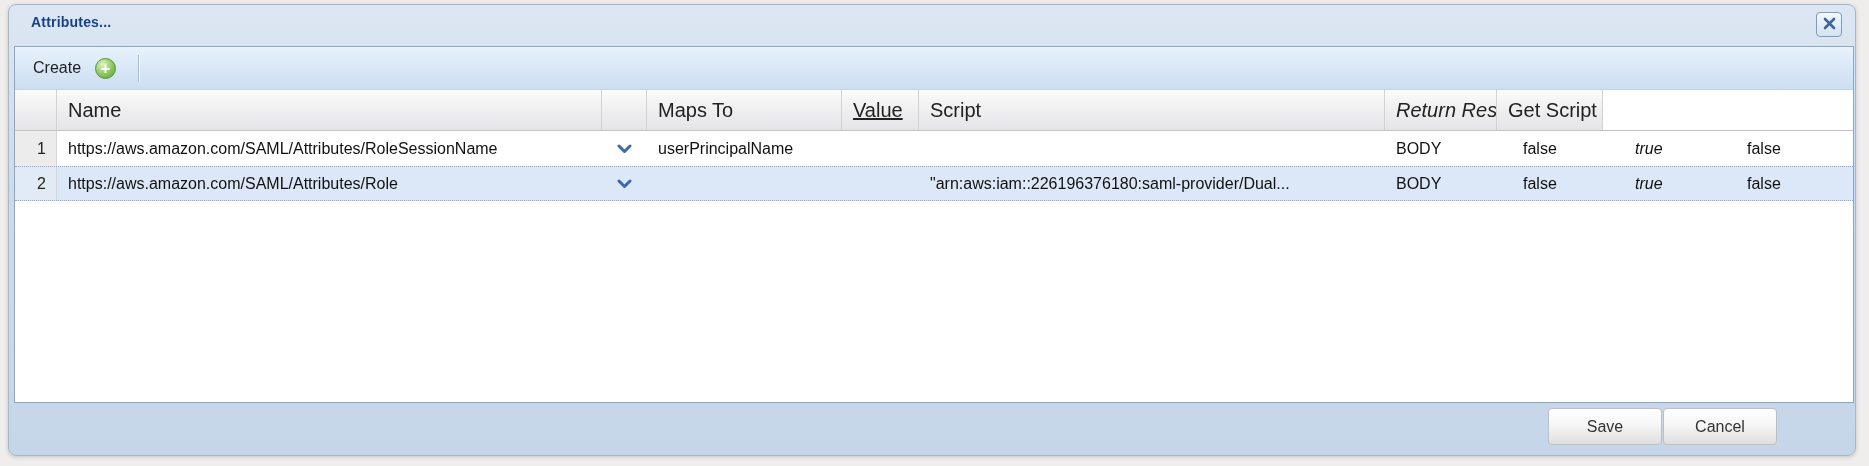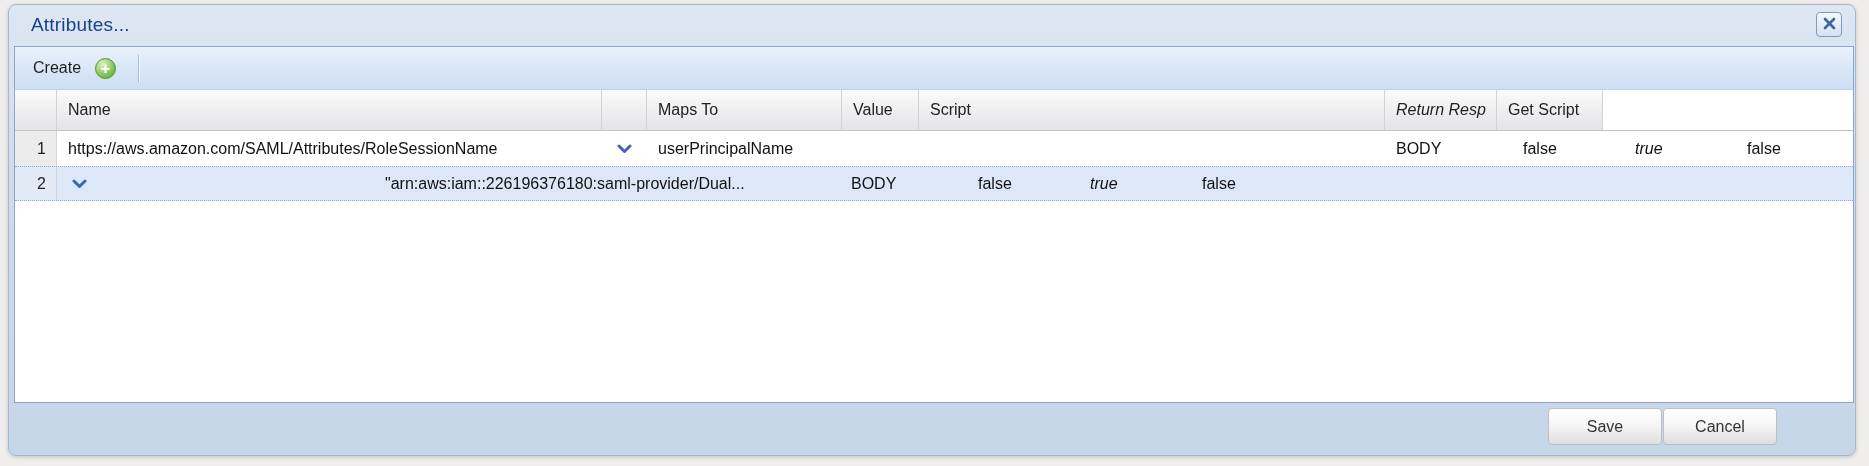--- a/index.html
+++ b/index.html
@@ -13,21 +13,21 @@
 
   
   .dialog {
     position:absolute; left:8px; top:4px; width:1848px; height:452px;
     background:linear-gradient(180deg,#dde7f3 0%,#cddbec 40%,#c6d6e9 100%);
     border:1px solid #a5b8ce; border-radius:8px;
     box-shadow:0 1px 4px rgba(0,0,0,.18);
   }
   .title {
     position:absolute; left:22px; top:9px;
-    font-size:19px; font-weight:normal; color:#15428b; letter-spacing:.2px;
+    font-size:14px; font-weight:bold; color:#15428b; letter-spacing:.2px;
   }
   .close-btn {
     position:absolute; right:13px; top:7px; width:26px; height:25px;
     border:1px solid #7f9db9; border-radius:4px;
     background:linear-gradient(180deg,#f3f8fd 0%,#d4e2f2 100%);
     display:flex; align-items:center; justify-content:center; cursor:pointer;
   }
 
   
   .panel {
@@ -54,30 +54,30 @@
     width:1px; height:27px; background:#9fc0dd; margin-left:16px;
     box-shadow:1px 0 0 #f3f8fd;
   }
 
   
   .grid-header { display:flex; height:41px; border-bottom:1px solid #c3c3c3; background:#fff; }
   .hcell {
     background:linear-gradient(180deg,#fbfbfb 0%,#ededef 60%,#e4e5e8 100%);
     border-right:1px solid #d2d2d2;
     display:flex; align-items:center; padding-left:11px;
-    font-size:16px; color:#222; white-space:nowrap; overflow:hidden;
+    font-size:20px; color:#222; white-space:nowrap; overflow:hidden;
     cursor:pointer; flex:none;
   }
   .hcell.c-fill { background:#ffffff; border-right:none; cursor:default; flex:1; padding:0; }
 
   .c-num    { width:42px;  }
   .c-name   { width:545px; }
   .c-trig   { width:45px;  }
   .c-maps   { width:195px; }
-  .c-value  { width:77px;  }
+  .c-value  { width:77px;text-decoration:underline;  }
   .c-script { width:466px; }
   .c-loc    { width:127px; }
   .c-check  { width:112px; }
   .c-return { width:112px;font-style:italic; }
   .c-get    { width:106px; }
   .c-fill   { flex:1; }
 
   .grid-row { display:flex; height:35px; font-size:16px; color:#111; background:#ffffff; cursor:pointer; }
   .grid-row.selected {
     background:#dce8f8;
@@ -161,20 +161,21 @@
       <div class="cell c-script"></div>
       <div class="cell c-loc">BODY</div>
       <div class="cell c-check">false</div>
       <div class="cell c-return">true</div>
       <div class="cell c-get">false</div>
       <div class="cell c-fill"></div>
     </div>
 
     <div class="grid-row selected">
       <div class="cell c-num">2</div>
+      <div class="cell c-name">https://aws.amazon.com/SAML/Attributes/Role</div>
       <div class="cell c-trig">
         <span>
           <svg class="chevron-svg" width="15" height="10" viewBox="0 0 15 10">
             <path d="M2 2 L7.5 7.5 L13 2" stroke="#3a68b5" stroke-width="3" fill="none" stroke-linecap="round" stroke-linejoin="round"></path>
           </svg>
         </span>
       </div>
       <div class="cell c-maps"></div>
       <div class="cell c-value"></div>
       <div class="cell c-script">"arn:aws:iam::226196376180:saml-provider/Dual...</div>

